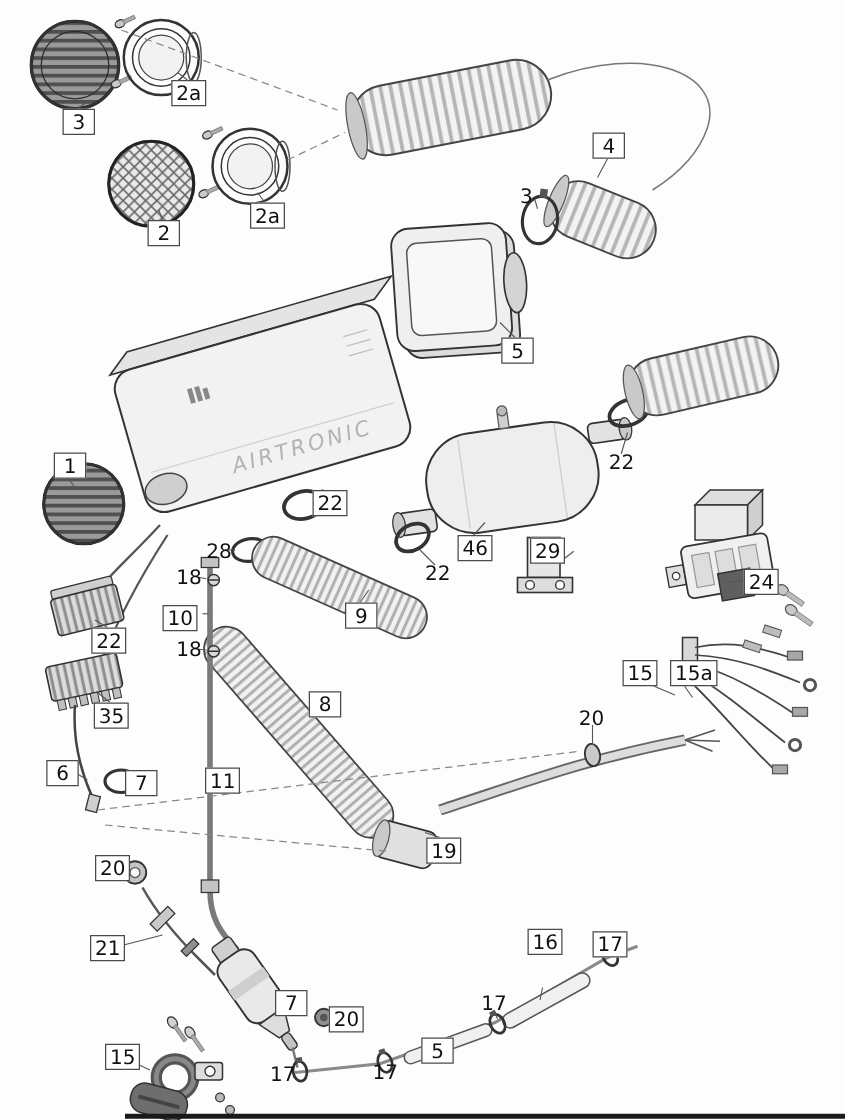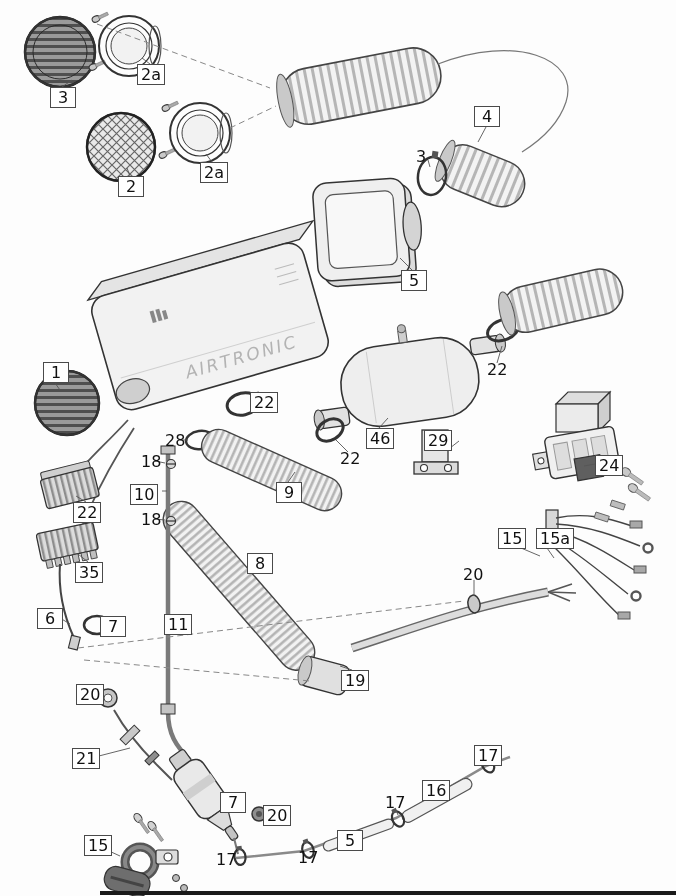--- a/index.html
+++ b/index.html
@@ -431,19 +431,19 @@
   <div class="label boxed" style="left:247px;top:553px">8</div>
   <div class="label boxed" style="left:164px;top:614px">11</div>
   <div class="label boxed" style="left:341px;top:670px">19</div>
   <div class="label boxed" style="left:76px;top:684px">20</div>
   <div class="label boxed" style="left:72px;top:748px">21</div>
   <div class="label boxed" style="left:220px;top:792px">7</div>
   <div class="label boxed" style="left:263px;top:805px">20</div>
   <div class="label boxed" style="left:84px;top:835px">15</div>
   <div class="label boxed" style="left:337px;top:830px">5</div>
   <div class="label plain" style="left:385px;top:796px">17</div>
-  <div class="label boxed" style="left:422px;top:780px">16</div>
+  <div class="label boxed" style="left:422px;top:743px">16</div>
   <div class="label boxed" style="left:474px;top:745px">17</div>
   <div class="label plain" style="left:298px;top:851px">17</div>
   <div class="label plain" style="left:216px;top:853px">17</div>
 </div>
 
 </div>
 
 </body></html>

